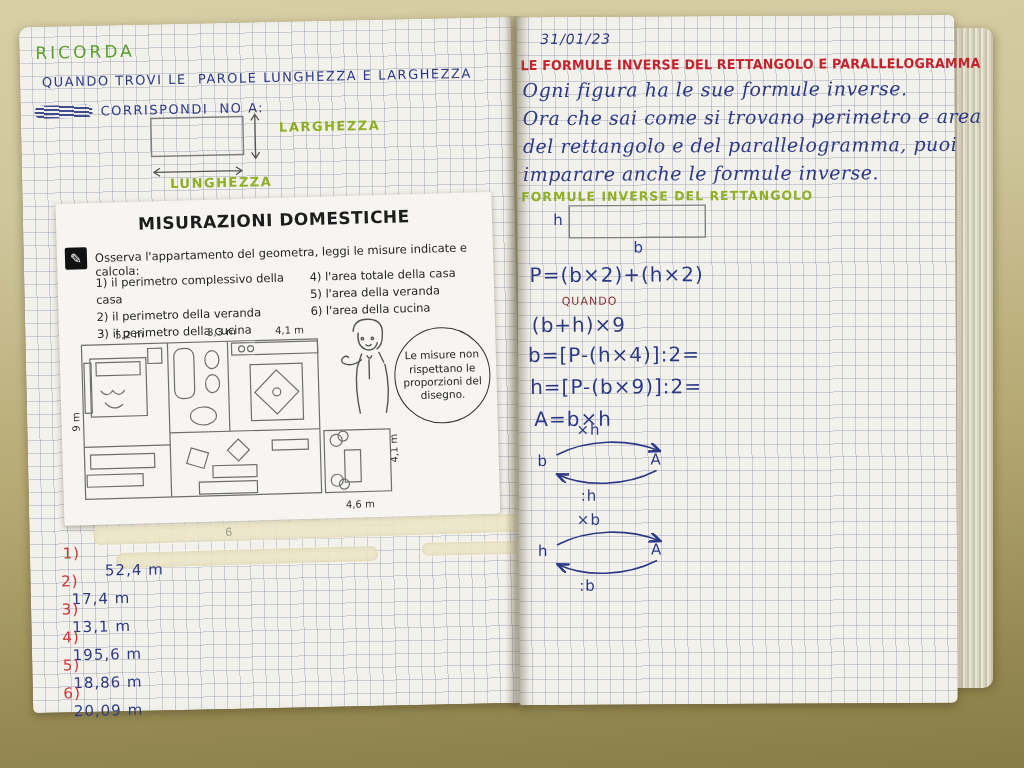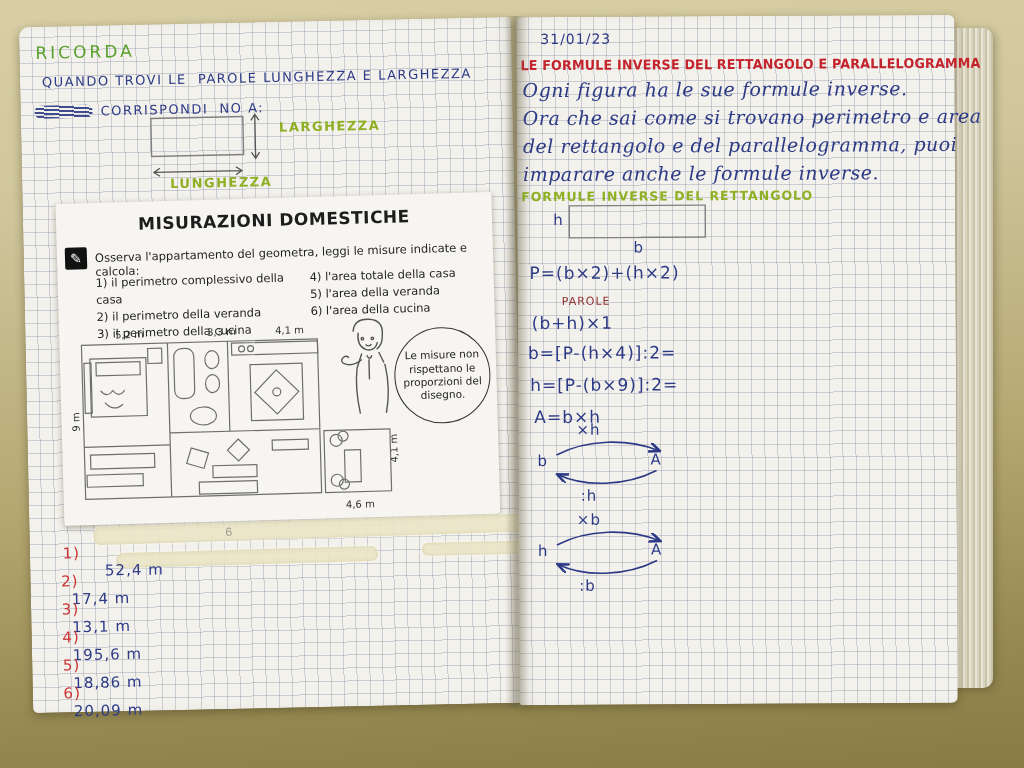--- a/index.html
+++ b/index.html
@@ -34,21 +34,21 @@
   .hand{font-family:"DejaVu Sans",sans-serif;color:#2c3a86;white-space:pre;letter-spacing:1.5px;}
   .green-pen{color:#5aa02c;}
   .lime-pen{color:#8fb024;font-weight:bold;}
   .scribble{
     display:inline-block;width:58px;height:13px;vertical-align:middle;margin-right:8px;
     background:
       repeating-linear-gradient(5deg,transparent 0 1px,#2c3a86 1px 3px,transparent 3px 4px);
     border-radius:6px;opacity:.9;
   }
   .cursive-line{font-family:"DejaVu Serif",serif;font-style:italic;font-size:19px;color:#2c3a86;letter-spacing:.5px;white-space:pre;}
-  .formula{font-family:"DejaVu Sans",sans-serif;color:#2c3a86;font-size:17px;letter-spacing:1px;white-space:pre;}
+  .formula{font-family:"DejaVu Sans",sans-serif;color:#2c3a86;font-size:20px;letter-spacing:1px;white-space:pre;}
   #worksheet{
     position:absolute;left:34px;top:176px;width:436px;height:322px;
     background:#f7f5f1;transform:rotate(-0.4deg);
     box-shadow:0 2px 6px rgba(60,55,30,.4);
     font-family:"DejaVu Sans",sans-serif;color:#1d1d1d;
     border-radius:2px 2px 4px 3px;
   }
   #ws-title{position:absolute;left:0;top:12px;width:100%;text-align:center;font-weight:bold;font-size:17px;letter-spacing:.5px;}
   #ws-icon{position:absolute;left:8px;top:44px;width:22px;height:22px;background:#111;color:#fff;
     display:flex;align-items:center;justify-content:center;font-size:14px;border-radius:2px;}
@@ -72,21 +72,21 @@
     clip-path:polygon(100% 10%,0 55%,100% 90%);border-top:1px solid #333;
   }
   .answer-row{position:absolute;font-size:15px;letter-spacing:1px;white-space:pre;z-index:3;}
   .answer-num{color:#cb3333;font-family:"DejaVu Sans",sans-serif;}
   .answer-val{color:#2c3a86;font-family:"DejaVu Sans",sans-serif;margin-left:10px;}
   .tape{
     position:absolute;background:#ece6c9;opacity:.92;border-radius:7px;z-index:2;
     box-shadow:0 0 3px rgba(255,255,245,.9), inset 0 0 4px rgba(200,190,140,.6);
   }
   #pencil-mark{position:absolute;color:#9a9a8a;font-size:12px;z-index:3;}
-  #rp-date{left:24px;top:14px;font-size:14px;letter-spacing:1px;}
+  #rp-date{left:24px;top:14px;font-size:14px;letter-spacing:1px;font-style:italic;}
   #rp-title{left:4px;top:40px;font-size:13.5px;color:#c4232b;font-weight:bold;letter-spacing:.2px;
     transform:scaleX(.94);transform-origin:left;white-space:nowrap;font-family:"DejaVu Sans",sans-serif;}
   #rp-green-heading{left:4px;top:172px;font-size:12.5px;letter-spacing:1px;}
   .rp-rect-label{font-size:15px;}
   #arrow-diagrams text{font-family:"DejaVu Sans",sans-serif;font-size:15px;fill:#2c3a86;stroke:none;letter-spacing:1px;}
   #arrow-diagrams path{stroke:#2c3a86;fill:none;stroke-width:1.6;}
   .svg-pencil rect{stroke:#808080;fill:none;stroke-width:1.4;}
   .svg-pencil path{stroke:#555;fill:none;stroke-width:1.3;}
 </style>
 </head>
@@ -238,22 +238,22 @@
 
   <div class="abs hand lime-pen" id="rp-green-heading">FORMULE INVERSE DEL RETTANGOLO</div>
 
   <svg class="abs svg-pencil" style="left:30px;top:186px;" width="180" height="40" viewBox="0 0 180 40">
     <rect x="22" y="3" width="136" height="32"></rect>
   </svg>
   <div class="abs formula rp-rect-label" style="left:36px;top:194px;">h</div>
   <div class="abs formula rp-rect-label" style="left:116px;top:222px;">b</div>
 
   <div class="abs formula" style="left:12px;top:246px;">P=(b×2)+(h×2)</div>
-  <div class="abs formula" style="left:44px;top:278px;font-size:11px;color:#8c2f2f;">PAROLE</div>
-  <div class="abs formula" style="left:14px;top:296px;">(b+h)×1</div>
+  <div class="abs formula" style="left:44px;top:278px;font-size:11px;color:#8c2f2f;">QUANDO</div>
+  <div class="abs formula" style="left:14px;top:296px;">(b+h)×9</div>
   <div class="abs formula" style="left:10px;top:326px;">b=[P-(h×4)]:2=</div>
   <div class="abs formula" style="left:12px;top:358px;">h=[P-(b×9)]:2=</div>
   <div class="abs formula" style="left:16px;top:390px;">A=b×h</div>
 
   <svg class="abs" id="arrow-diagrams" style="left:14px;top:404px;" width="170" height="180" viewBox="0 0 170 180">
     <defs>
       <marker id="ah" markerWidth="8" markerHeight="8" refX="6" refY="3" orient="auto">
         <path d="M0,0 L7,3 L0,6" fill="none" stroke="#2c3a86" stroke-width="1.4"></path>
       </marker>
     </defs>

